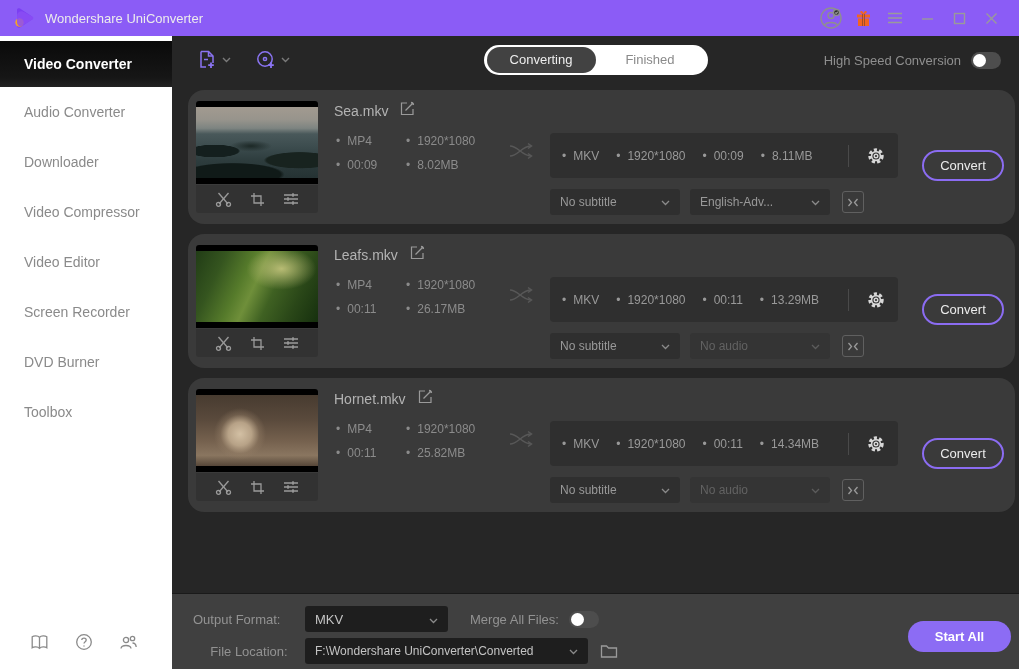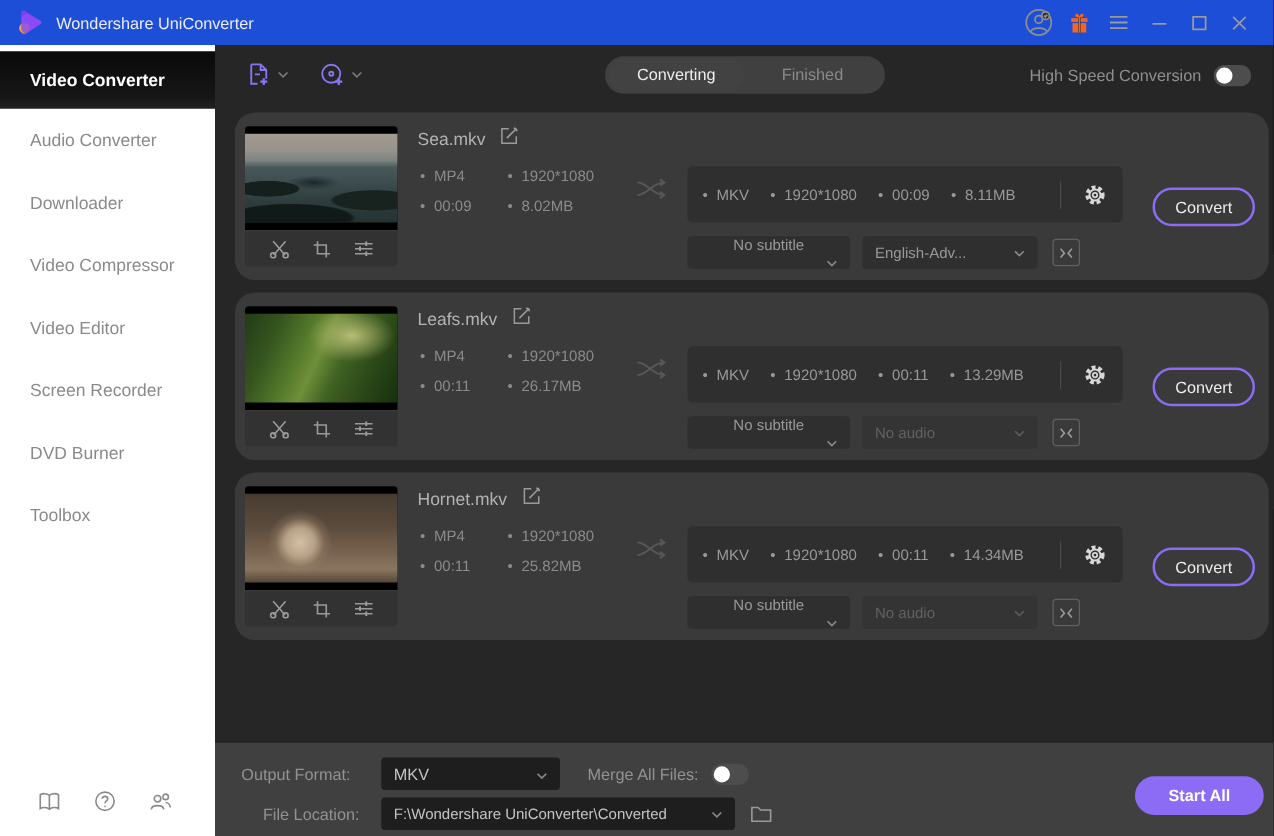--- a/index.html
+++ b/index.html
@@ -1,40 +1,40 @@
 <!DOCTYPE html>
 <html><head>
 <meta charset="utf-8">
 <style>
   html,body{margin:0;padding:0;background:#111;}
   *{box-sizing:border-box;font-family:"Liberation Sans",sans-serif;}
   .window{width:1019px;height:669px;background:#262626;position:relative;overflow:hidden;color:#ccc;}
 
   
-  .titlebar{height:36px;background:#1d4ed8;display:flex;align-items:center;}
+  .titlebar{height:36px;background:#8b5cf6;display:flex;align-items:center;}
   .logo{margin-left:13px;width:22px;height:22px;}
   .apptitle{margin-left:10px;font-size:13px;color:#ececec;}
   .tb-right{margin-left:auto;display:flex;align-items:center;margin-right:12px;}
   .tb-ic{display:flex;align-items:center;justify-content:center;width:32px;height:28px;cursor:default;}
 
   
   .body{display:flex;height:633px;}
   .sidebar{width:172px;background:#ffffff;position:relative;flex:none;}
   .side-list{padding-top:5px;}
   .side-item{height:50px;display:flex;align-items:center;padding-left:24px;font-size:14px;color:#8a8a8a;cursor:default;}
   .side-item.active{background:linear-gradient(180deg,#0a0a0a 0%,#161616 80%,#222 100%);color:#fff;font-weight:bold;height:46px;}
   .side-foot{position:absolute;bottom:14px;left:30px;display:flex;gap:26px;align-items:center;}
 
   .main{flex:1;display:flex;flex-direction:column;position:relative;}
 
   
   .toolbar{height:48px;display:flex;align-items:center;position:relative;flex:none;}
   .add-group{display:flex;align-items:center;margin-left:24px;gap:4px;cursor:pointer;}
   .add-group+.add-group{margin-left:24px;}
-  .tabs{position:absolute;left:50%;transform:translateX(-50%);background:#404040;border-radius:15px;height:30px;display:flex;align-items:center;padding:0 3px;width:224px;}
+  .tabs{position:absolute;left:50%;transform:translateX(-50%);background:#ffffff;border-radius:15px;height:30px;display:flex;align-items:center;padding:0 3px;width:224px;}
   .tab{flex:1;text-align:center;font-size:13px;color:#8a8a8a;height:26px;line-height:26px;border-radius:13px;cursor:pointer;}
   .tab.active{background:#424242;color:#ededed;}
   .hs{margin-left:auto;display:flex;align-items:center;gap:10px;margin-right:18px;}
   .hs-label{font-size:13px;color:#8f8f8f;}
   .toggle{width:30px;height:17px;border-radius:9px;background:#4d4d4d;position:relative;cursor:pointer;flex:none;}
   .toggle .knob{position:absolute;left:2px;top:2px;width:13px;height:13px;border-radius:50%;background:#fff;}
 
   
   .cards{margin:6px 4px 0 16px;display:flex;flex-direction:column;gap:10px;}
   .card{height:134px;background:#3a3a3a;border-radius:16px;position:relative;}
@@ -64,21 +64,21 @@
 
   .out-box{position:absolute;left:362px;top:43px;width:348px;height:45px;background:#2f2f2f;border-radius:4px;display:flex;align-items:center;padding:0 12px;gap:17px;font-size:12px;color:#999;cursor:pointer;}
   .out-box .divider{margin-left:auto;width:1px;height:22px;background:#4a4a4a;}
   .gear{display:flex;align-items:center;cursor:pointer;}
 
   .convert-btn{position:absolute;right:11px;top:60px;width:82px;height:31px;border-radius:16px;border:2px solid #8b6cf2;background:transparent;color:#ececec;font-size:13px;cursor:pointer;}
 
   .row2{position:absolute;left:362px;top:99px;display:flex;align-items:center;}
   .dd{height:26px;background:#2f2f2f;border-radius:3px;display:flex;align-items:center;padding:0 10px;font-size:12px;color:#999;cursor:pointer;}
   .dd .caret{margin-left:auto;}
-  .dd.sub{width:130px;flex-direction:column;}
+  .dd.sub{width:130px;}
   .dd.aud{width:140px;margin-left:10px;}
   .dd.disabled{color:#626262;background:#343434;justify-content:center;}
   .collapse-box{margin-left:12px;width:22px;height:22px;border:1px solid #606060;border-radius:3px;display:flex;align-items:center;justify-content:center;cursor:pointer;}
 
   
   .bottombar{margin-top:auto;height:76px;background:#404040;border-top:1px solid #1a1a1a;position:relative;flex:none;}
   .fr{position:absolute;display:flex;align-items:center;font-size:13px;color:#929292;}
   .fr1{top:12px;height:26px;left:21px;}
   .fr2{top:44px;height:26px;left:21px;text-align:center;}
   .flabel{width:112px;}

